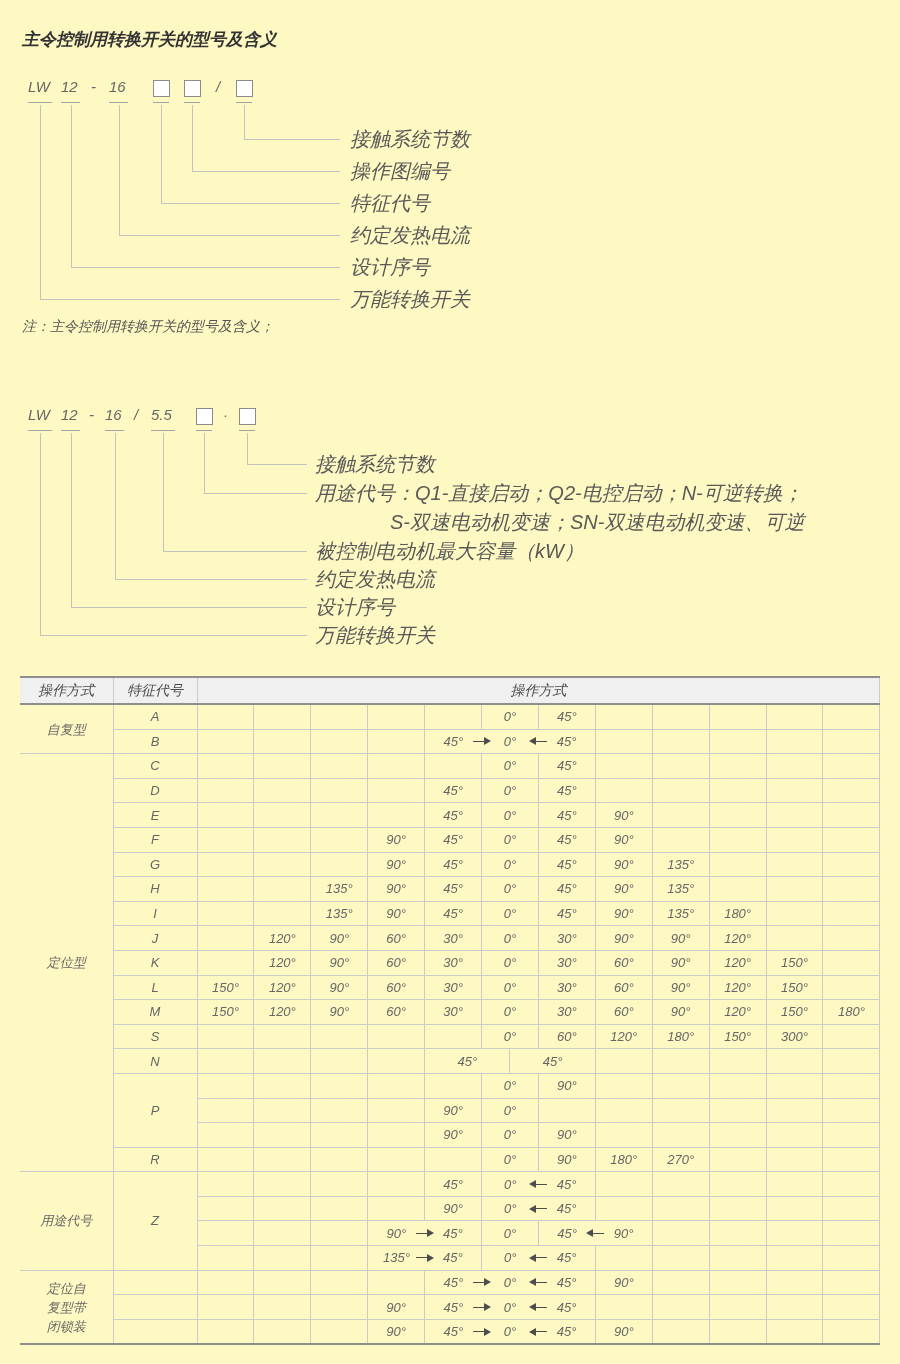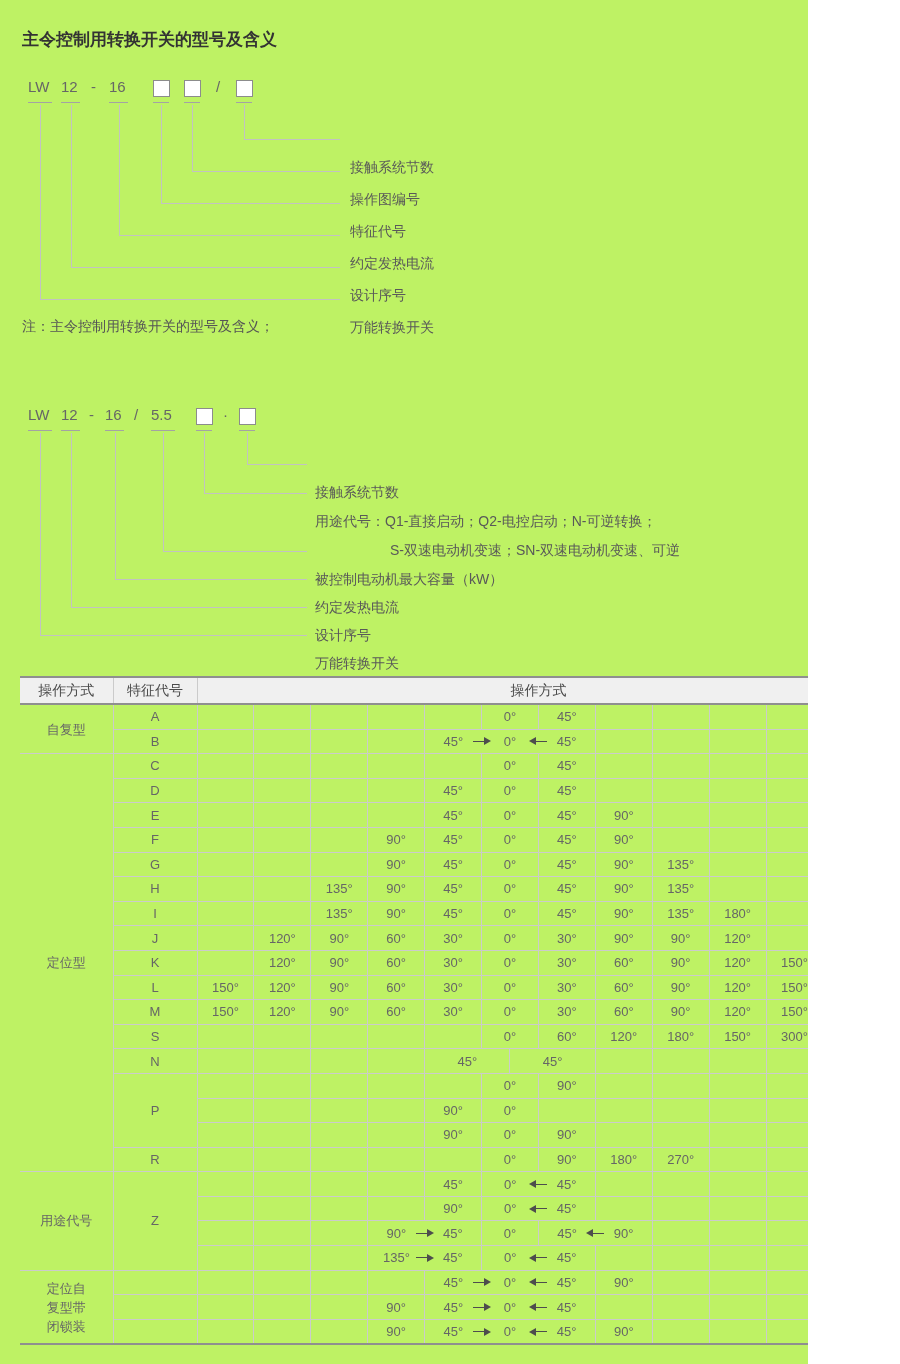--- a/index.html
+++ b/index.html
@@ -1,26 +1,26 @@
 <!DOCTYPE html>
 <html><head>
 <meta charset="utf-8">
 <style>
   html,body{margin:0;padding:0;background:#fff;}
-  #page{position:relative;width:808px;height:1364px;background:#bef264;overflow:hidden;
-        font-family:"Liberation Sans","DejaVu Sans",sans-serif;}
+  #page{position:relative;width:900px;height:1364px;background:#fef9c3;overflow:hidden;
+        font-family:"Liberation Sans","DejaVu Sans",sans-serif;font-style:italic;}
   .sec-title{position:absolute;left:22px;font-size:17px;font-weight:bold;color:#333;white-space:nowrap;}
   .note{position:absolute;left:22px;font-size:14px;color:#555;white-space:nowrap;}
   
   .mpart{position:absolute;font-size:15px;color:#666;white-space:nowrap;}
   .mbox{position:absolute;width:15px;height:15px;border:1px solid #8c8c8c;background:#fff;}
   .uline{position:absolute;height:1px;background:#a3a3a3;}
   .vline{position:absolute;width:1px;background:#c2c2c2;}
   .hline{position:absolute;height:1px;background:#c2c2c2;}
-  .dlabel{position:absolute;font-size:14px;color:#595959;white-space:nowrap;line-height:18px;margin-top:28px;}
+  .dlabel{position:absolute;font-size:20px;color:#595959;white-space:nowrap;line-height:18px;}
   
   table.sw{position:absolute;left:20px;top:676px;width:860px;border-collapse:collapse;table-layout:fixed;}
   table.sw td, table.sw th{border:1px solid #cbcbcb;padding:0;font-weight:normal;
       font-size:13px;color:#666;text-align:center;vertical-align:middle;height:23.6px;overflow:hidden;}
   table.sw th{background:#f0f0f0;color:#4a4a4a;font-size:14px;height:25px;
       border-top:2px solid #8f8f8f;border-bottom:2px solid #8f8f8f;}
   table.sw .noleft{border-left:none;}
   table.sw td:last-child, table.sw th:last-child{border-right:1px solid #cbcbcb;}
   table.sw td.sec-top{border-top:1.5px solid #9a9a9a;}
   table.sw td.sec-bot{border-bottom:2px solid #8f8f8f;}

